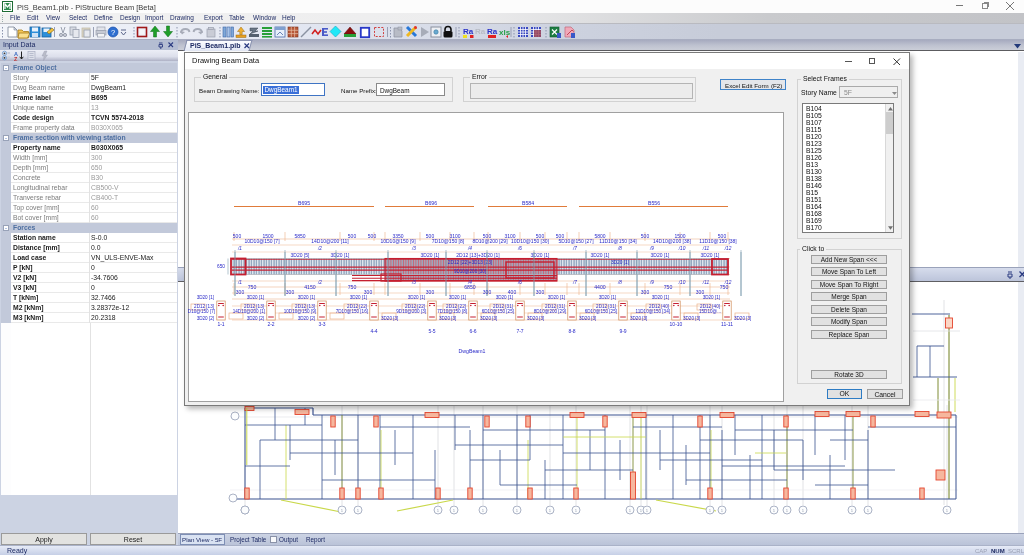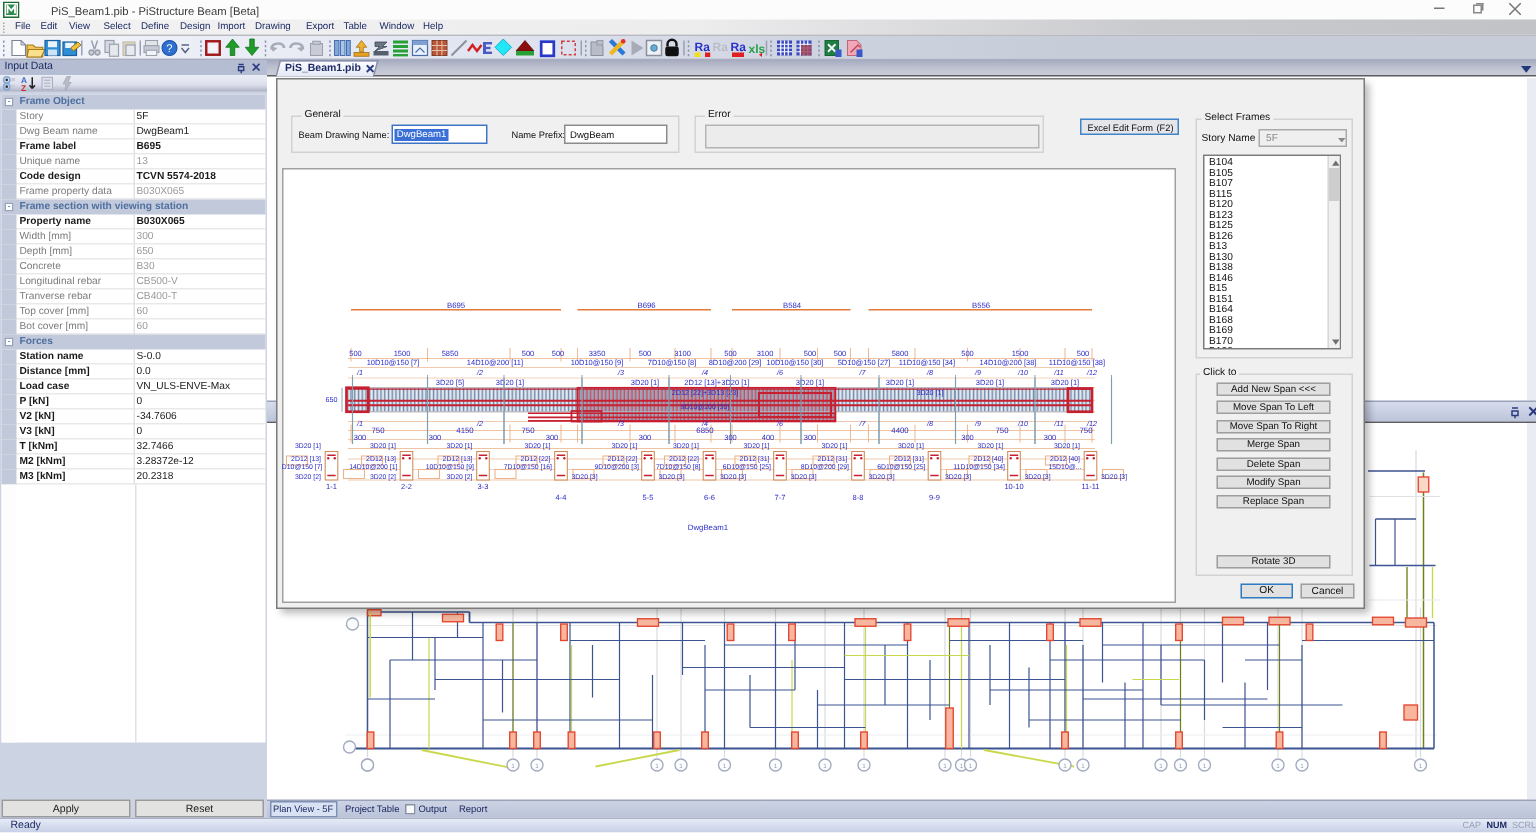--- a/index.html
+++ b/index.html
@@ -7,21 +7,21 @@
 body{position:relative;background:#fff;}
 .nav{color:#1d2a63;}
 </style></head><body>
 <div class="abs" style="left:0;top:0;width:1024px;height:13px;background:#fcfcfc;">
     <svg class="abs" style="left:2px;top:1px" width="11" height="11" viewBox="0 0 11 11">
       <rect x="0" y="0" width="11" height="11" fill="#1d6b34"></rect>
       <rect x="1" y="1" width="9" height="9" fill="#fff"></rect>
       <rect x="2" y="2" width="7" height="7" fill="#2e8b4e"></rect>
       <path d="M3 8 L3 3 L5.5 6 L8 3 L8 8" stroke="#fff" stroke-width="1.2" fill="none"></path>
     </svg>
-    <div class="abs" style="left:34px;top:2.5px;font-size:7.5px;color:#3a3a3a;">PiS_Beam1.pib - PiStructure Beam [Beta]</div>
+    <div class="abs" style="left:17px;top:2.5px;font-size:7.5px;color:#3a3a3a;">PiS_Beam1.pib - PiStructure Beam [Beta]</div>
     <div class="abs" style="left:956px;top:5px;width:7px;height:1px;background:#777;"></div>
     <div class="abs" style="left:982px;top:3px;width:6px;height:6px;border:1px solid #888;"></div>
     <div class="abs" style="left:984px;top:2px;width:5px;height:5px;border:1px solid #888;border-left:none;border-bottom:none;"></div>
     <svg class="abs" style="left:1006px;top:2px" width="8" height="8">
       <path d="M0 0 L8 8 M8 0 L0 8" stroke="#777" stroke-width="1"></path>
     </svg>
   </div>
 <div class="abs" style="left:0;top:13px;width:1024px;height:11px;background:linear-gradient(90deg,#f2f2f2 0%,#ededee 45%,#c9cacd 75%,#c2c3c7 100%);border-bottom:1px solid #b9bac0;">
     <div class="abs nav" style="left:10px;top:1px;font-size:6.5px;">File</div>
     <div class="abs nav" style="left:27px;top:1px;font-size:6.5px;">Edit</div>
@@ -679,20 +679,28 @@
   </div>
 <div class="abs" style="left:1px;top:533px;width:86px;height:12px;background:#e2e2e0;border:1px solid #9a9a9a;font-size:7px;color:#222;text-align:center;line-height:11px;">Apply</div>
 <div class="abs" style="left:90px;top:533px;width:86px;height:12px;background:#e2e2e0;border:1px solid #9a9a9a;font-size:7px;color:#222;text-align:center;line-height:11px;">Reset</div>
 <div class="abs" style="left:0;top:545px;width:1024px;height:10px;background:linear-gradient(180deg,#e6ebf7,#c6cfe6);border-top:1px solid #aab2c8;">
     <div class="abs" style="left:7px;top:1px;font-size:7px;color:#1d2a63;">Ready</div>
     <div class="abs" style="left:975px;top:2px;font-size:6px;color:#9aa0b4;">CAP</div>
     <div class="abs" style="left:991px;top:2px;font-size:6px;font-weight:bold;color:#1d2a63;">NUM</div>
     <div class="abs" style="left:1008px;top:2px;font-size:6px;color:#9aa0b4;">SCRL</div>
   </div>
 <div class="abs" style="left:184px;top:52px;width:726px;height:354px;background:#f0f0f0;border:1px solid #7a7a7a;box-shadow:3px 3px 5px rgba(0,0,0,0.28);">
+    <div class="abs" style="left:0;top:0;width:724px;height:16px;background:#ffffff;">
+      <div class="abs" style="left:7px;top:3px;font-size:7.5px;color:#111;">Drawing Beam Data</div>
+      <div class="abs" style="left:660px;top:8px;width:7px;height:1.2px;background:#555;"></div>
+      <div class="abs" style="left:684px;top:5px;width:6px;height:6px;border:1px solid #555;"></div>
+      <svg class="abs" style="left:708px;top:5px" width="8" height="8">
+        <path d="M0.5 0.5 L7 7 M7 0.5 L0.5 7" stroke="#333" stroke-width="1"></path>
+      </svg>
+    </div>
     <div class="abs" style="left:9px;top:24px;width:259px;height:25px;border:1px solid #d2d2d2;"></div>
     <div class="abs" style="left:16px;top:20px;font-size:6.8px;color:#111;background:#f0f0f0;padding:0 2px;">General</div>
     <div class="abs" style="left:14px;top:33.5px;font-size:6.2px;color:#111;">Beam Drawing Name:</div>
     <div class="abs" style="left:76px;top:30px;width:64px;height:13px;background:#fff;border:1px solid #3f74c4;">
       <div class="abs" style="left:1px;top:1.5px;background:#3a6fd8;color:#fff;font-size:6.4px;padding:0.5px 1.5px;">DwgBeam1</div>
     </div>
     <div class="abs" style="left:156px;top:33.5px;font-size:6.2px;color:#111;">Name Prefix:</div>
     <div class="abs" style="left:191px;top:30px;width:69px;height:13px;background:#fff;border:1px solid #8a8a8a;">
       <div class="abs" style="left:3px;top:2.5px;color:#111;font-size:6.4px;">DwgBeam</div>
     </div>

